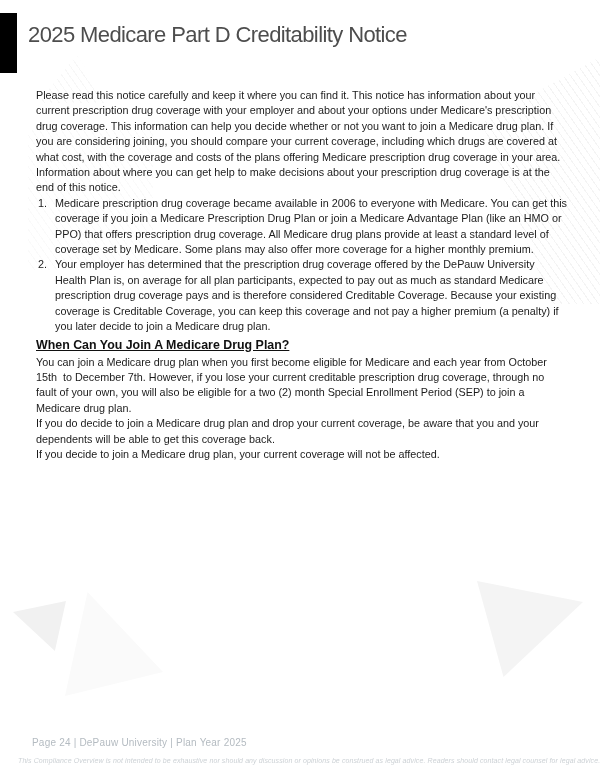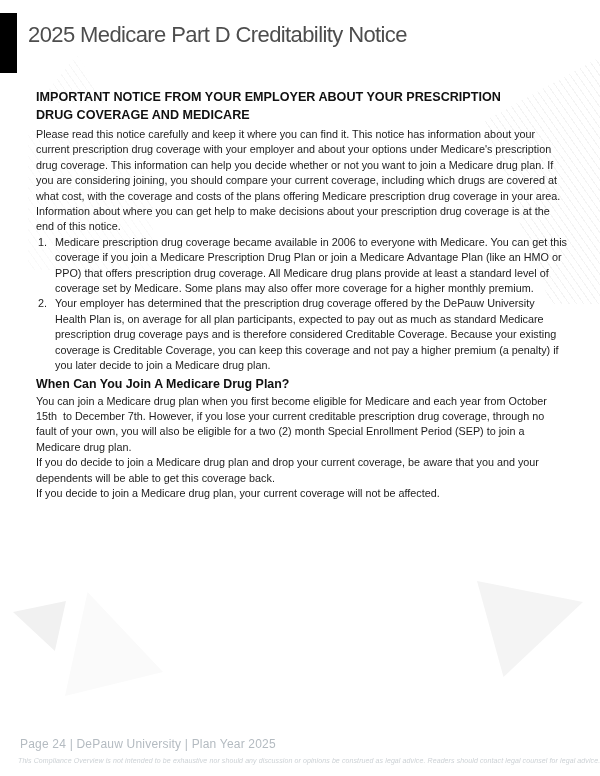--- a/index.html
+++ b/index.html
@@ -63,29 +63,30 @@
     font-size:10.8px;line-height:15.4px;
   }
   .content h2{
     font-size:12.6px;line-height:18px;font-weight:bold;color:#111111;
     margin:0 0 3px 0;
   }
   .content h2.h-main{max-width:505px;}
   .content h3{
     font-size:12.4px;line-height:19px;font-weight:bold;color:#111111;
     margin:1px 0 0 0;
+    text-decoration:underline;
   }
   .content p{margin:0;white-space:pre-wrap;}
   .num-list{margin:0;}
   .num-item{position:relative;padding-left:19px;}
   .num-item .num{position:absolute;left:2px;top:0;}
   
   .footer-pageinfo{
-    position:absolute;left:20px;top:737px;
-    font-size:12px;color:#b4bbc1;letter-spacing:.2px;
+    position:absolute;left:32px;top:737px;
+    font-size:10px;color:#b4bbc1;letter-spacing:.2px;
   }
   .footer-disclaimer{
     position:absolute;left:18px;top:757px;
     font-size:7px;font-style:italic;color:#ccd1d5;letter-spacing:.1px;
     white-space:nowrap;
   }
 </style>
 </head>
 <body>
 
@@ -95,21 +96,20 @@
   <div class="hatch hatch-top-right"></div>
   <div class="hatch hatch-title"></div>
   <div class="hatch hatch-left-margin"></div>
   <div class="tri tri-small-left"></div>
   <div class="hatch tri tri-big-left"></div>
   <div class="tri tri-right"></div>
 
   <div class="doc-title">2025 Medicare Part D Creditability Notice</div>
 
   <div class="content">
-    <h2 class="h-main">IMPORTANT NOTICE FROM YOUR EMPLOYER ABOUT YOUR PRESCRIPTION DRUG COVERAGE AND MEDICARE</h2>
     <p>Please read this notice carefully and keep it where you can find it. This notice has information about your current prescription drug coverage with your employer and about your options under Medicare's prescription drug coverage. This information can help you decide whether or not you want to join a Medicare drug plan. If you are considering joining, you should compare your current coverage, including which drugs are covered at what cost, with the coverage and costs of the plans offering Medicare prescription drug coverage in your area. Information about where you can get help to make decisions about your prescription drug coverage is at the end of this notice.</p>
 
     <div class="num-list">
       <div class="num-item">
         <span class="num">1.</span>
         <span>Medicare prescription drug coverage became available in 2006 to everyone with Medicare. You can get this coverage if you join a Medicare Prescription Drug Plan or join a Medicare Advantage Plan (like an HMO or PPO) that offers prescription drug coverage. All Medicare drug plans provide at least a standard level of coverage set by Medicare. Some plans may also offer more coverage for a higher monthly premium.</span>
       </div>
       <div class="num-item">
         <span class="num">2.</span>
         <span>Your employer has determined that the prescription drug coverage offered by the DePauw University Health Plan is, on average for all plan participants, expected to pay out as much as standard Medicare prescription drug coverage pays and is therefore considered Creditable Coverage. Because your existing coverage is Creditable Coverage, you can keep this coverage and not pay a higher premium (a penalty) if you later decide to join a Medicare drug plan.</span>

